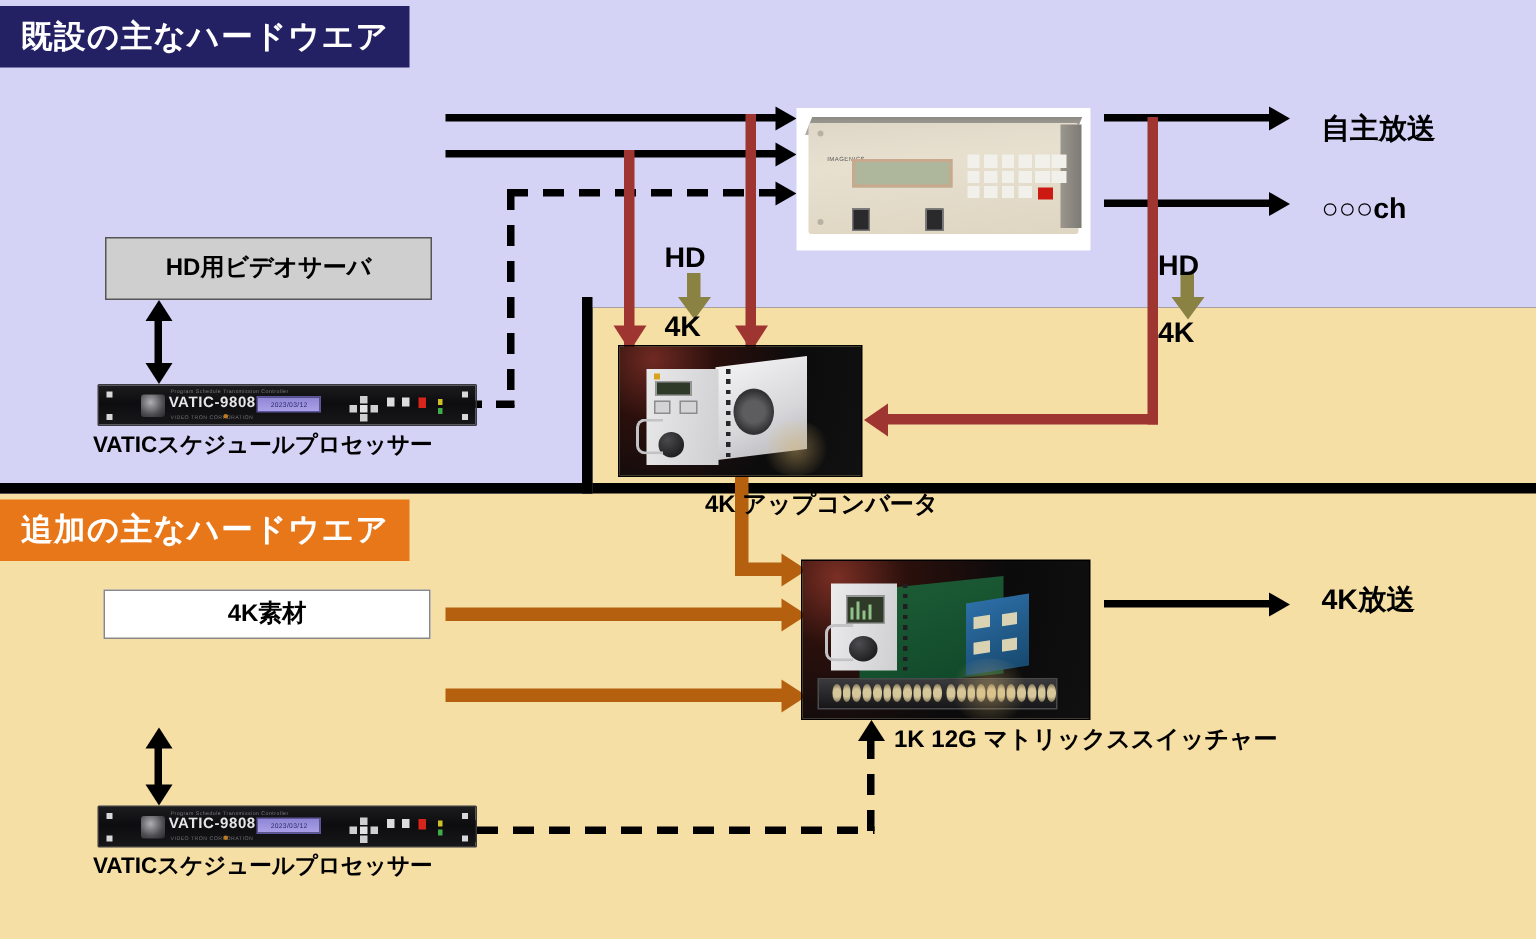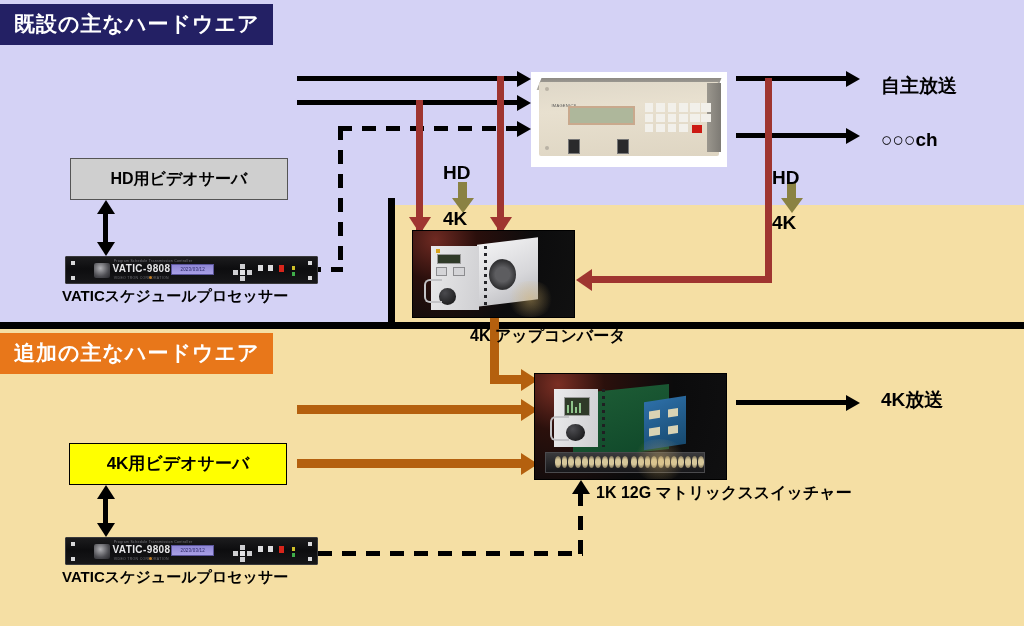--- a/index.html
+++ b/index.html
@@ -430,24 +430,24 @@
 
   <div class="dbl-arrow" style="left:103px; top:497px; height:30px;"></div>
   <div class="arrowhead ah-up black" style="left:96.5px; top:485px;"></div>
   <div class="arrowhead ah-down black" style="left:96.5px; top:523px;"></div>
 
 
   <div class="box" id="box-hd-server">
     <div class="b-main">HD用ビデオサーバ</div>
   </div>
 
-
-  <div class="box" id="box-4k-server">
-    <div class="b-main">4K用ビデオサーバ</div>
+  <div class="box" id="box-4k-material">
+    <div class="b-main">4K素材</div>
   </div>
+
 
   <div class="device" id="dev-hd-matrix">
     <div class="mx-top"></div>
     <div class="mx-body">
       <div class="mx-brand">IMAGENICS</div>
     </div>
     <div class="mx-right"></div>
     <div class="mx-lcd"></div>
     <div class="mx-keys">
       <i></i>

